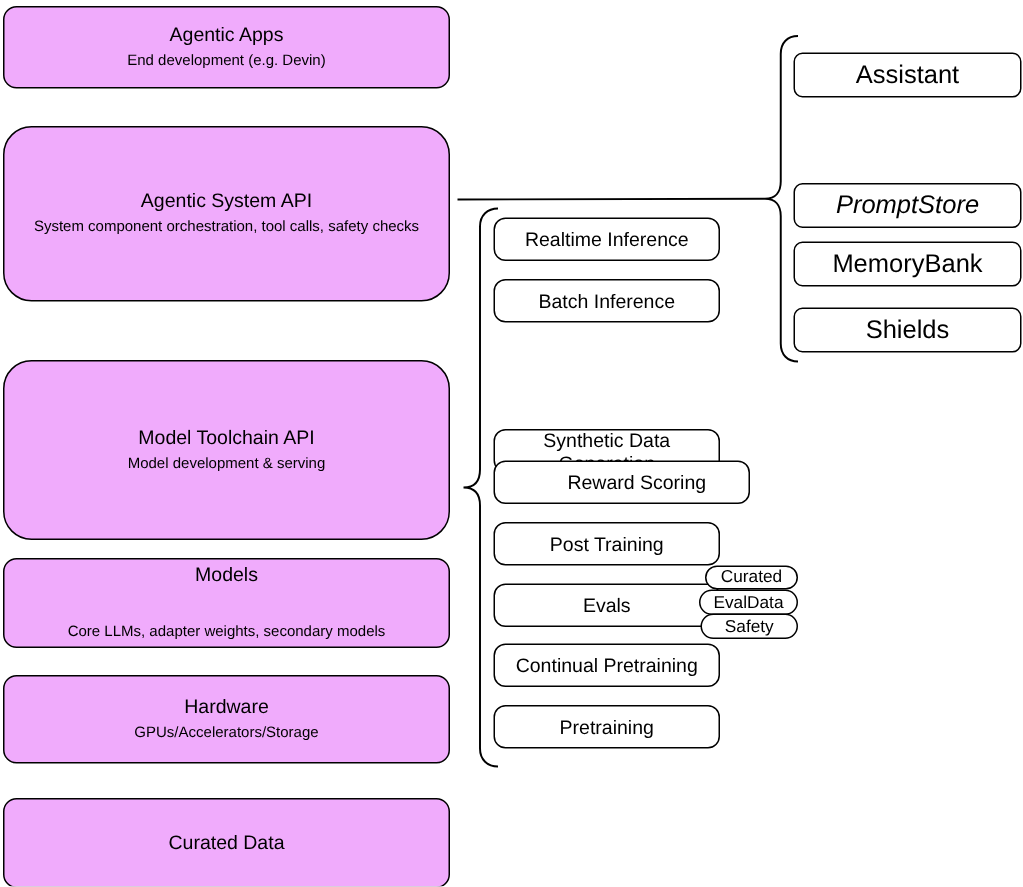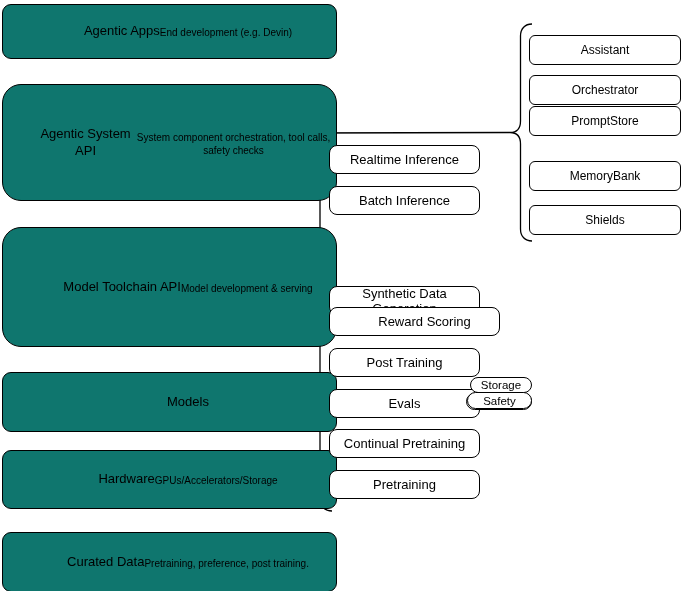--- a/index.html
+++ b/index.html
@@ -21,32 +21,31 @@
     left: 0;
     top: 0;
     pointer-events: none;
   }
   
   .lbox {
     position: absolute;
     left: 2px;
     width: 296px;
     border: 1px solid #000000;
-    background: #0f766e;
+    background: #f0abfc;
     display: flex;
-    flex-direction: row;
+    flex-direction: column;
     align-items: center;
     justify-content: center;
     text-align: center;
     box-sizing: content-box;
-    padding-left: 37px;
   }
   .lbox-1 { top: 4px;   height: 53px;  border-radius: 9px;  }
   .lbox-2 { top: 84px;  height: 115px; border-radius: 19px; }
-  .lbox-3 { top: 227px; height: 118px; border-radius: 19px; }
+  .lbox-3 { top: 240px; height: 118px; border-radius: 19px; }
   .lbox-4 { top: 372px; height: 58px;  border-radius: 9px; gap: 21px;  }
   .lbox-5 { top: 450px; height: 57px;  border-radius: 9px;  }
   .lbox-6 { top: 532px; height: 58px;  border-radius: 9px;  }
   .box-title {
     font-size: 13px;
     line-height: 1.25;
   }
   .box-subtitle {
     font-size: 10px;
     line-height: 1.25;
@@ -83,39 +82,39 @@
     border-radius: 999px;
     background: #ffffff;
     display: flex;
     align-items: center;
     justify-content: center;
     font-size: 11.5px;
     z-index: 5;
   }
   .tag-1 { left: 470px; top: 377px; width: 60px; height: 14px; }
   .tag-2 { left: 466px; top: 393px; width: 64px; height: 15px; }
-  .tag-3 { left: 467px; top: 392px; width: 63px; height: 15px; }
+  .tag-3 { left: 467px; top: 409px; width: 63px; height: 15px; }
   
   .rnode {
     position: absolute;
     left: 529px;
     width: 150px;
     height: 28px;
     border: 1px solid #000000;
     border-radius: 6px;
     background: #ffffff;
     display: flex;
     align-items: center;
     justify-content: center;
-    font-size: 12px;
+    font-size: 17px;
     text-align: center;
   }
   .rnode-1 { top: 35px;  }
   .rnode-2 { top: 75px;  }
-  .rnode-3 { top: 106px; }
+  .rnode-3 { top: 122px; font-style: italic; }
   .rnode-4 { top: 161px; }
   .rnode-5 { top: 205px; }
 </style>
 </head>
 <body>
 
 <div class="canvas">
 
   <svg class="overlay" width="682" height="591" viewBox="0 0 682 591" fill="none" stroke="#000000" stroke-width="1.3">
     <line x1="305" y1="133" x2="510" y2="132.5"></line>
@@ -130,42 +129,41 @@
   <div class="lbox lbox-2">
     <div class="box-title">Agentic System API</div>
     <div class="box-subtitle">System component orchestration, tool calls, safety checks</div>
   </div>
   <div class="lbox lbox-3">
     <div class="box-title">Model Toolchain API</div>
     <div class="box-subtitle">Model development &amp; serving</div>
   </div>
   <div class="lbox lbox-4">
     <div class="box-title">Models</div>
+    <div class="box-subtitle">Core LLMs, adapter weights, secondary models</div>
   </div>
   <div class="lbox lbox-5">
     <div class="box-title">Hardware</div>
     <div class="box-subtitle">GPUs/Accelerators/Storage</div>
   </div>
   <div class="lbox lbox-6">
     <div class="box-title">Curated Data</div>
-    <div class="box-subtitle">Pretraining, preference, post training.</div>
   </div>
 
   <div class="mnode mnode-1">Realtime Inference</div>
   <div class="mnode mnode-2">Batch Inference</div>
   <div class="mnode mnode-4">Synthetic Data Generation</div>
   <div class="mnode mnode-5">Reward Scoring</div>
   <div class="mnode mnode-6">Post Training</div>
   <div class="mnode mnode-7">Evals</div>
   <div class="mnode mnode-8">Continual Pretraining</div>
   <div class="mnode mnode-9">Pretraining</div>
 
-  <div class="tag tag-1">Storage</div>
+  <div class="tag tag-1">Curated</div>
   <div class="tag tag-2">EvalData</div>
   <div class="tag tag-3">Safety</div>
 
   <div class="rnode rnode-1">Assistant</div>
-  <div class="rnode rnode-2">Orchestrator</div>
   <div class="rnode rnode-3">PromptStore</div>
   <div class="rnode rnode-4">MemoryBank</div>
   <div class="rnode rnode-5">Shields</div>
 
 </div>
 
 </body></html>

